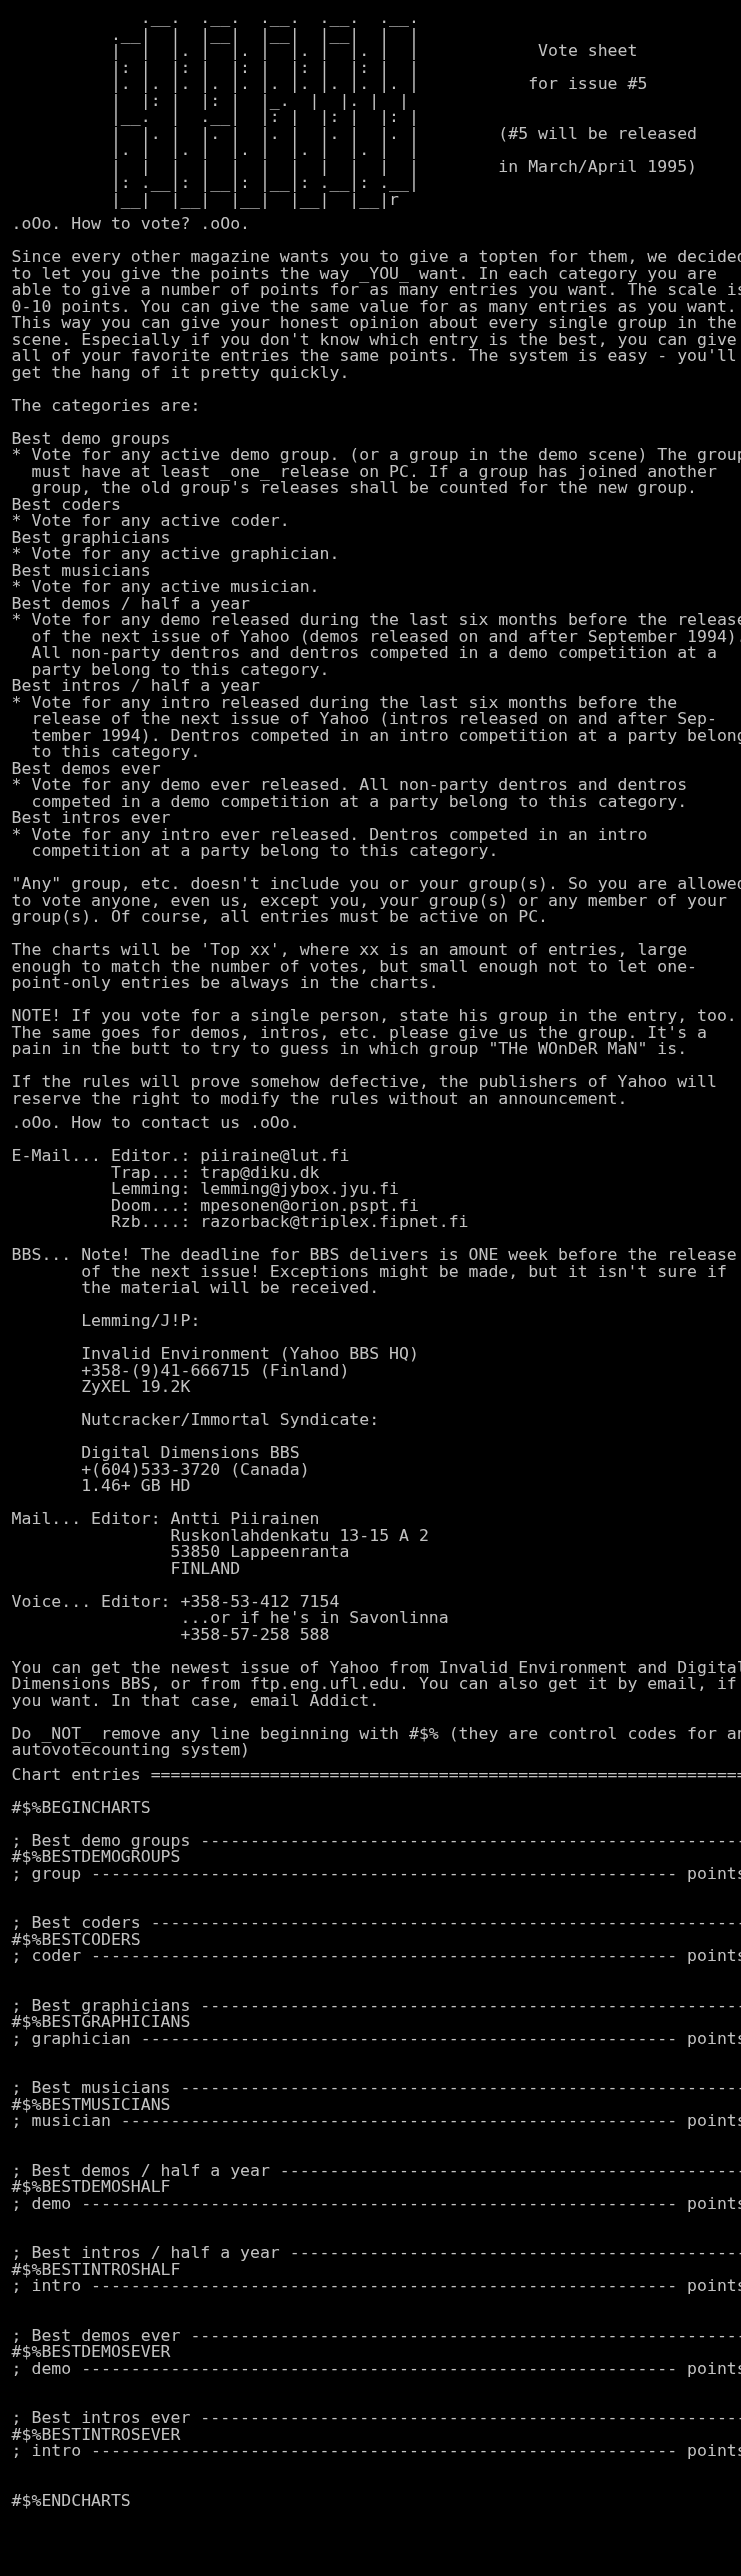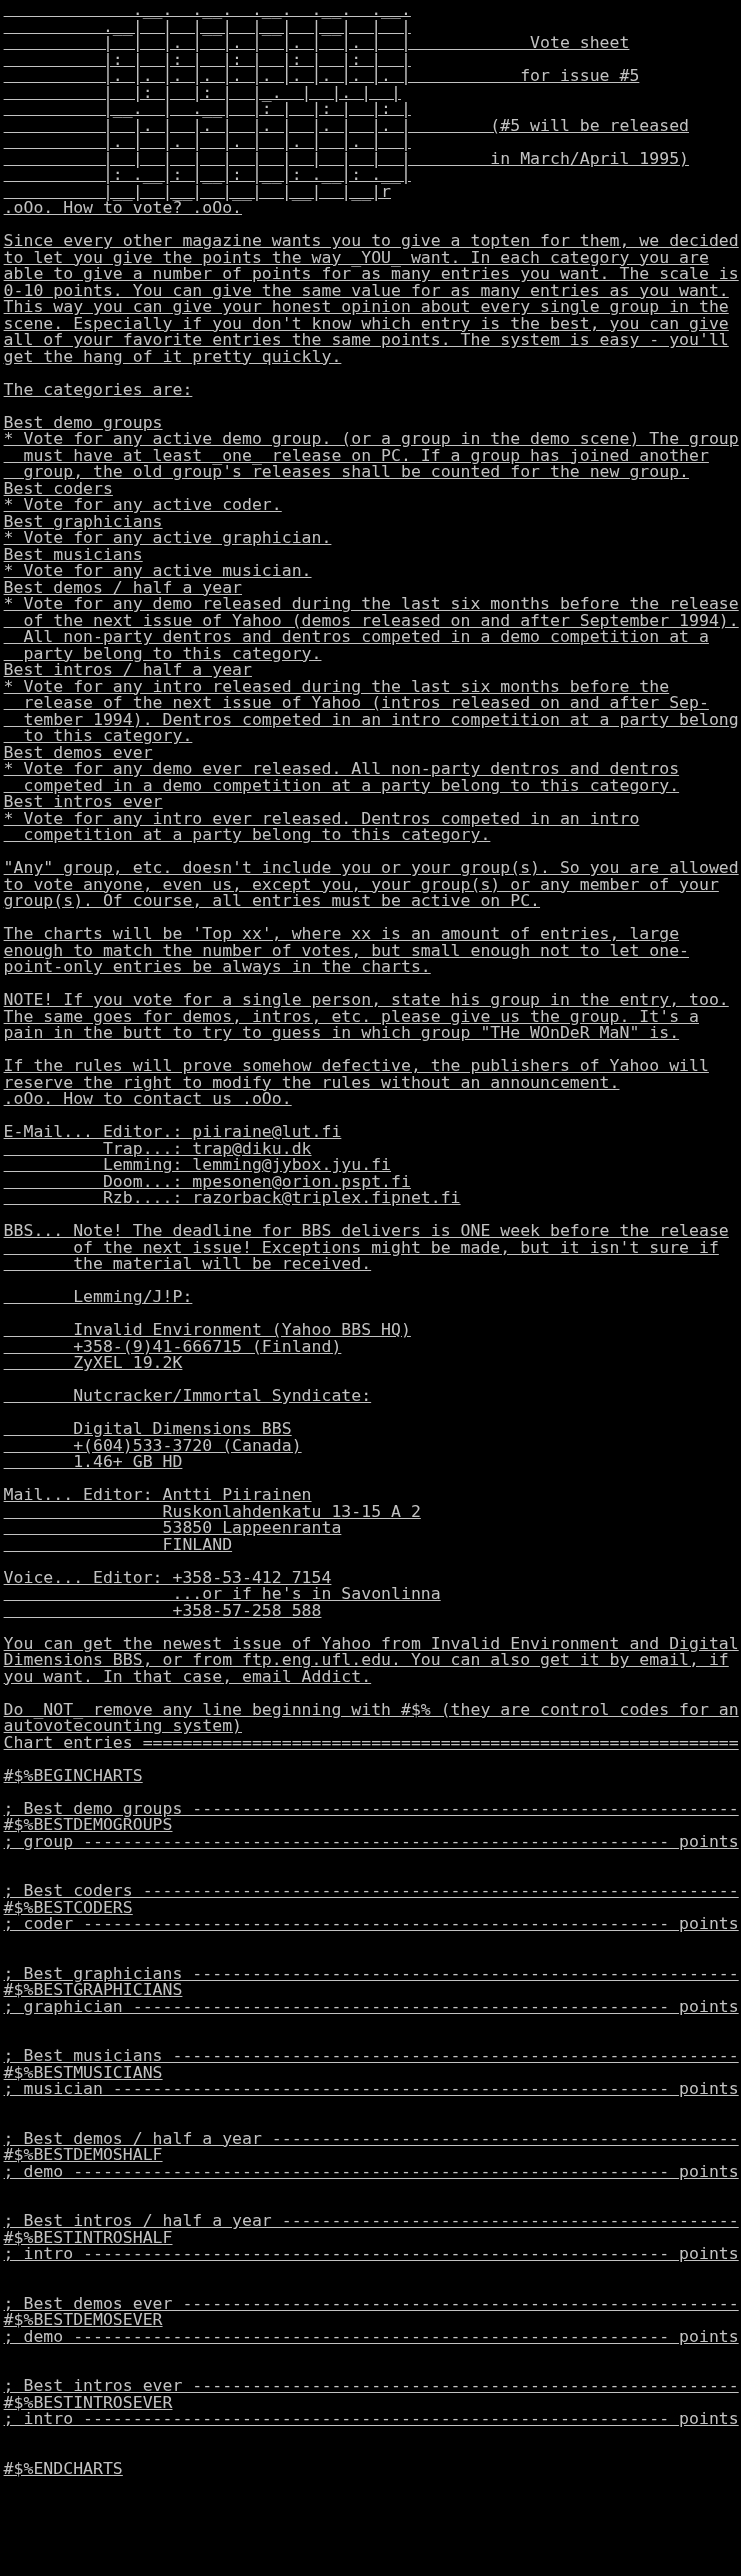--- a/index.html
+++ b/index.html
@@ -14,25 +14,24 @@
     overflow: hidden;
     box-sizing: border-box;
     background: #000000;
     color: #c2c2c2;
     font-family: "DejaVu Sans Mono", "Liberation Mono", monospace;
     font-size: 16.5px;
     line-height: 16.5px;
     padding: 2.1px 0 0 3.6px;
   }
   pre.sec {
-    margin: 0;
+    margin: 8px;
     padding: 0;
     font: inherit;
     white-space: pre;
-    text-decoration: underline;
   }
   .gap1 { margin-top: 16.5px; }
   .gap2 { margin-top: 33px; }
 </style>
 </head>
 <body>
 
 <div class="doc">
   <pre class="sec">             .__.  .__.  .__.  .__.  .__.
           .__|  |  |__|  |__|  |__|  |  |

